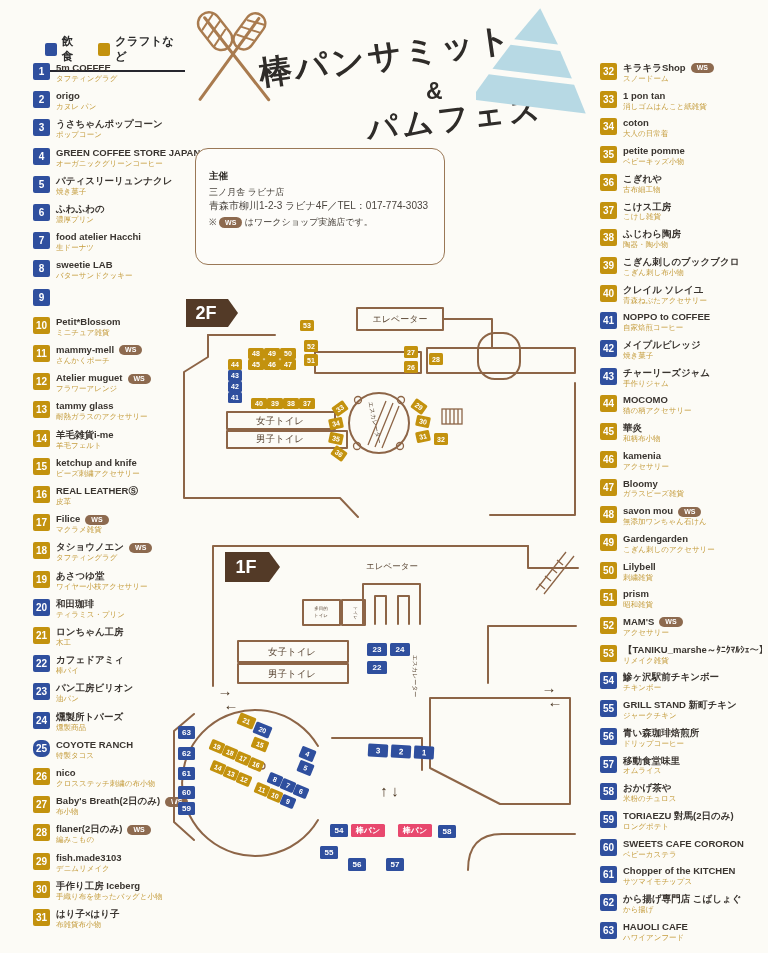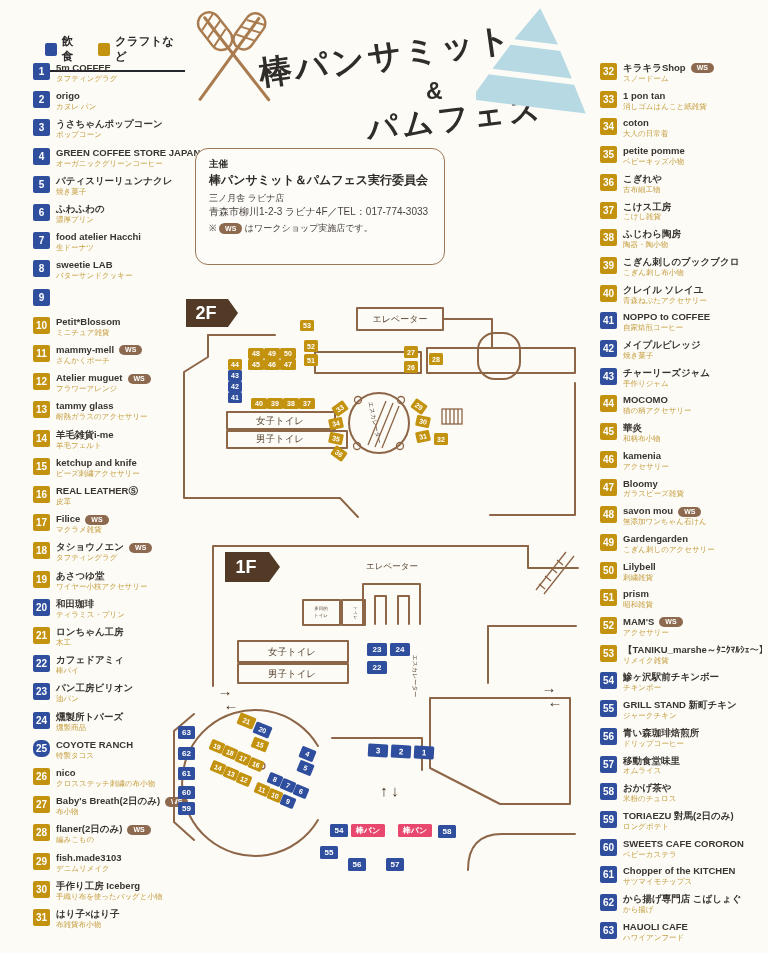--- a/index.html
+++ b/index.html
@@ -30,21 +30,21 @@
   .title-l1{position:absolute;left:70px;top:34px;font-size:33px;font-weight:bold;color:#2f2c29;
             transform:rotate(-8deg);letter-spacing:3px;white-space:nowrap;}
   .title-amp{position:absolute;left:238px;top:78px;font-size:23px;font-weight:bold;color:#2f2c29;}
   .title-l2{position:absolute;left:178px;top:98px;font-size:31px;font-weight:bold;color:#2f2c29;
             transform:rotate(-7deg);letter-spacing:4px;white-space:nowrap;}
   .bread-svg{position:absolute;left:-22px;top:-6px;}
   .pyr-svg{position:absolute;left:288px;top:2px;}
   
   .org-box{position:absolute;left:195px;top:148px;width:250px;height:117px;border:1.6px solid #9a7856;
            border-radius:13px;padding:9px 13px;box-sizing:border-box;background:#fdfcf9;}
-  .org-h{font-size:9.5px;font-weight:bold;color:#2e2a26;}
+  .org-h{font-size:9.5px;font-weight:bold;color:#2e2a26;margin-top:12px;}
   .org-name{font-size:12px;font-weight:bold;color:#2e2a26;margin-top:1px;white-space:nowrap;}
   .org-venue{font-size:9px;color:#4a443e;margin-top:3px;}
   .org-addr{font-size:10px;color:#4a443e;white-space:nowrap;}
   .org-note{font-size:9px;color:#4a443e;margin-top:3px;line-height:1.35;}
   
   .sched{position:absolute;left:452px;top:150px;width:136px;font-family:"DejaVu Serif",serif;color:#161616;}
   .sched-year{font-size:27px;font-weight:bold;letter-spacing:2px;}
   .sched-dates{font-size:29px;font-weight:bold;letter-spacing:-1px;margin-top:2px;white-space:nowrap;}
   .sched-time{font-size:21px;font-weight:bold;margin-top:4px;letter-spacing:0px;}
   
@@ -670,21 +670,20 @@
     <g fill="#b7d9e4" transform="rotate(7 60 57)">
       <polygon points="58,6 80,40 36,40"></polygon>
       <polygon points="33,46 83,46 98,72 18,72"></polygon>
       <polygon points="15,78 101,78 116,105 0,105"></polygon>
     </g>
   </svg>
 </div>
 
 <div class="org-box">
   <div class="org-h">主催</div>
-  <div class="org-name">棒パンサミット＆パムフェス実行委員会</div>
   <div class="org-venue">三ノ月舎 ラビナ店</div>
   <div class="org-addr">青森市柳川1-2-3 ラビナ4F／TEL：017-774-3033</div>
   <div class="org-note">
     <span>※</span>
     <span class="v-ws">WS</span>
     <span>はワークショップ実施店です。</span>
   </div>
 </div>
 
 <div class="sched">

